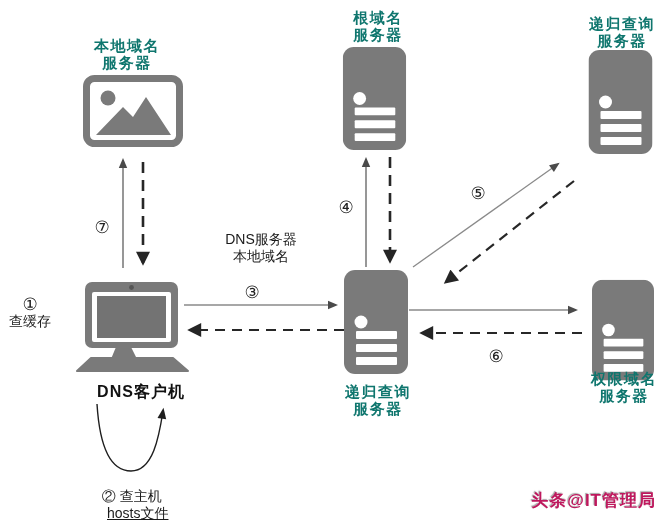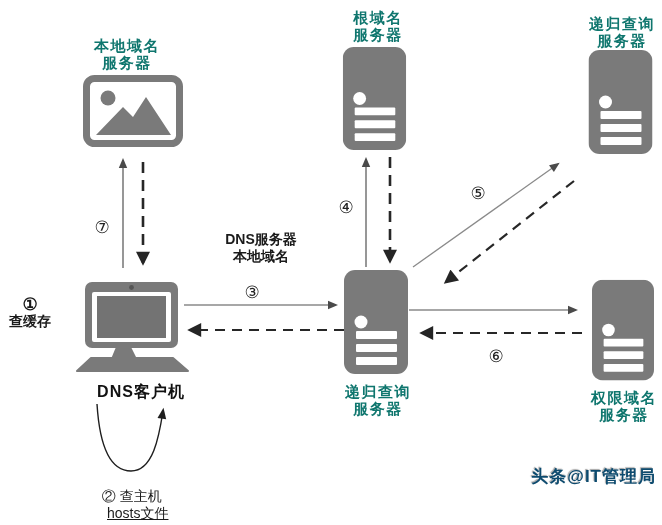--- a/index.html
+++ b/index.html
@@ -12,35 +12,35 @@
   .node-label{
     position:absolute;text-align:center;font-size:15px;font-weight:700;
     letter-spacing:1.5px;line-height:17px;color:#0f766e;transform:translateX(-50%);
     white-space:nowrap;
   }
   .client-label{
     position:absolute;text-align:center;font-size:16px;font-weight:700;
     letter-spacing:1px;color:#111;transform:translateX(-50%);white-space:nowrap;
   }
   .annot{
-    position:absolute;font-size:14px;font-weight:700;color:#1a1a1a;
+    position:absolute;font-size:14px;font-weight:400;color:#1a1a1a;
     line-height:17px;text-align:center;transform:translateX(-50%);white-space:nowrap;
   }
   .annot-left{
     position:absolute;font-size:14px;font-weight:400;color:#1a1a1a;
     line-height:17px;text-align:center;white-space:nowrap;
   }
   .annot-left .indent{padding-left:12px;text-decoration:underline;}
   .stepnum{
     position:absolute;font-size:17px;color:#222;transform:translate(-50%,-50%);
     font-weight:400;
   }
   .watermark{
-    position:absolute;right:6px;top:465px;font-size:17px;font-weight:700;
-    letter-spacing:1px;color:#0c4a6e;
+    position:absolute;right:6px;top:489px;font-size:17px;font-weight:700;
+    letter-spacing:1px;color:#be185d;
     text-shadow:1px 1px 0 rgba(255,255,255,0.95), -1px -1px 1px rgba(90,90,90,0.55);
   }
   svg{overflow:visible;}
 </style>
 </head>
 <body>
 
 <div class="stage">
 
   <svg class="abs" style="left:0;top:0" width="662" height="525" viewBox="0 0 662 525">
@@ -130,21 +130,21 @@
   <div class="node-label" style="left:622px;top:15px">
     <div>递归查询</div>
     <div>服务器</div>
   </div>
 
   <div class="node-label" style="left:378px;top:383px">
     <div>递归查询</div>
     <div>服务器</div>
   </div>
 
-  <div class="node-label" style="left:624px;top:389px">
+  <div class="node-label" style="left:624px;top:370px">
     <div>权限域名</div>
     <div>服务器</div>
   </div>
 
   <div class="client-label" style="left:141px;top:382px">DNS客户机</div>
 
   <div class="annot" style="left:30px;top:296px">
     <div class="stepnum-inline" style="font-size:17px">①</div>
     <div>查缓存</div>
   </div>

